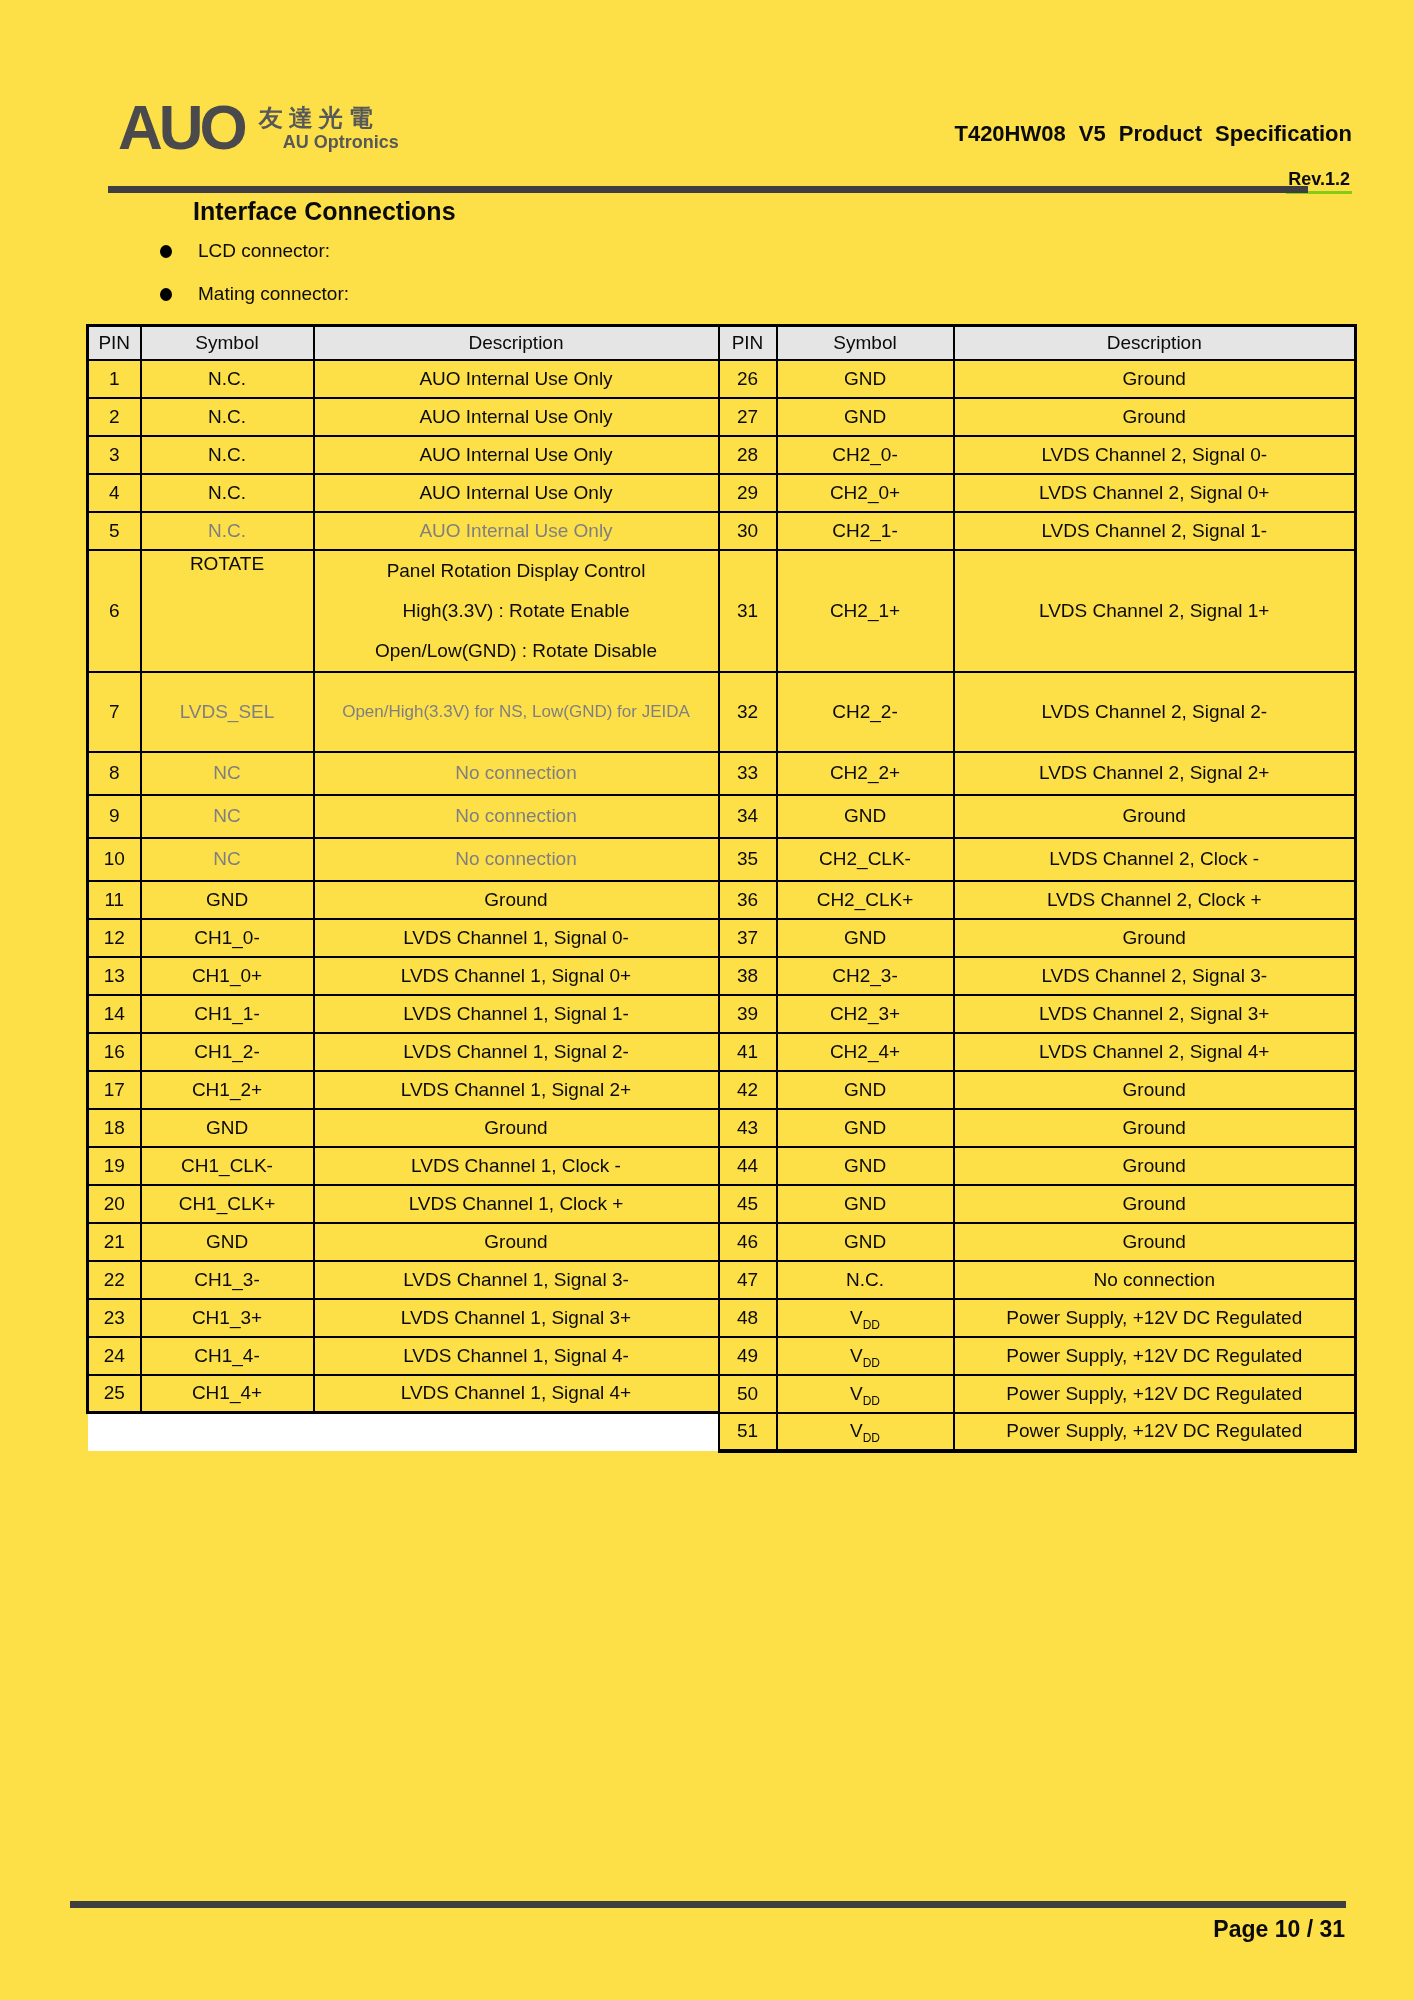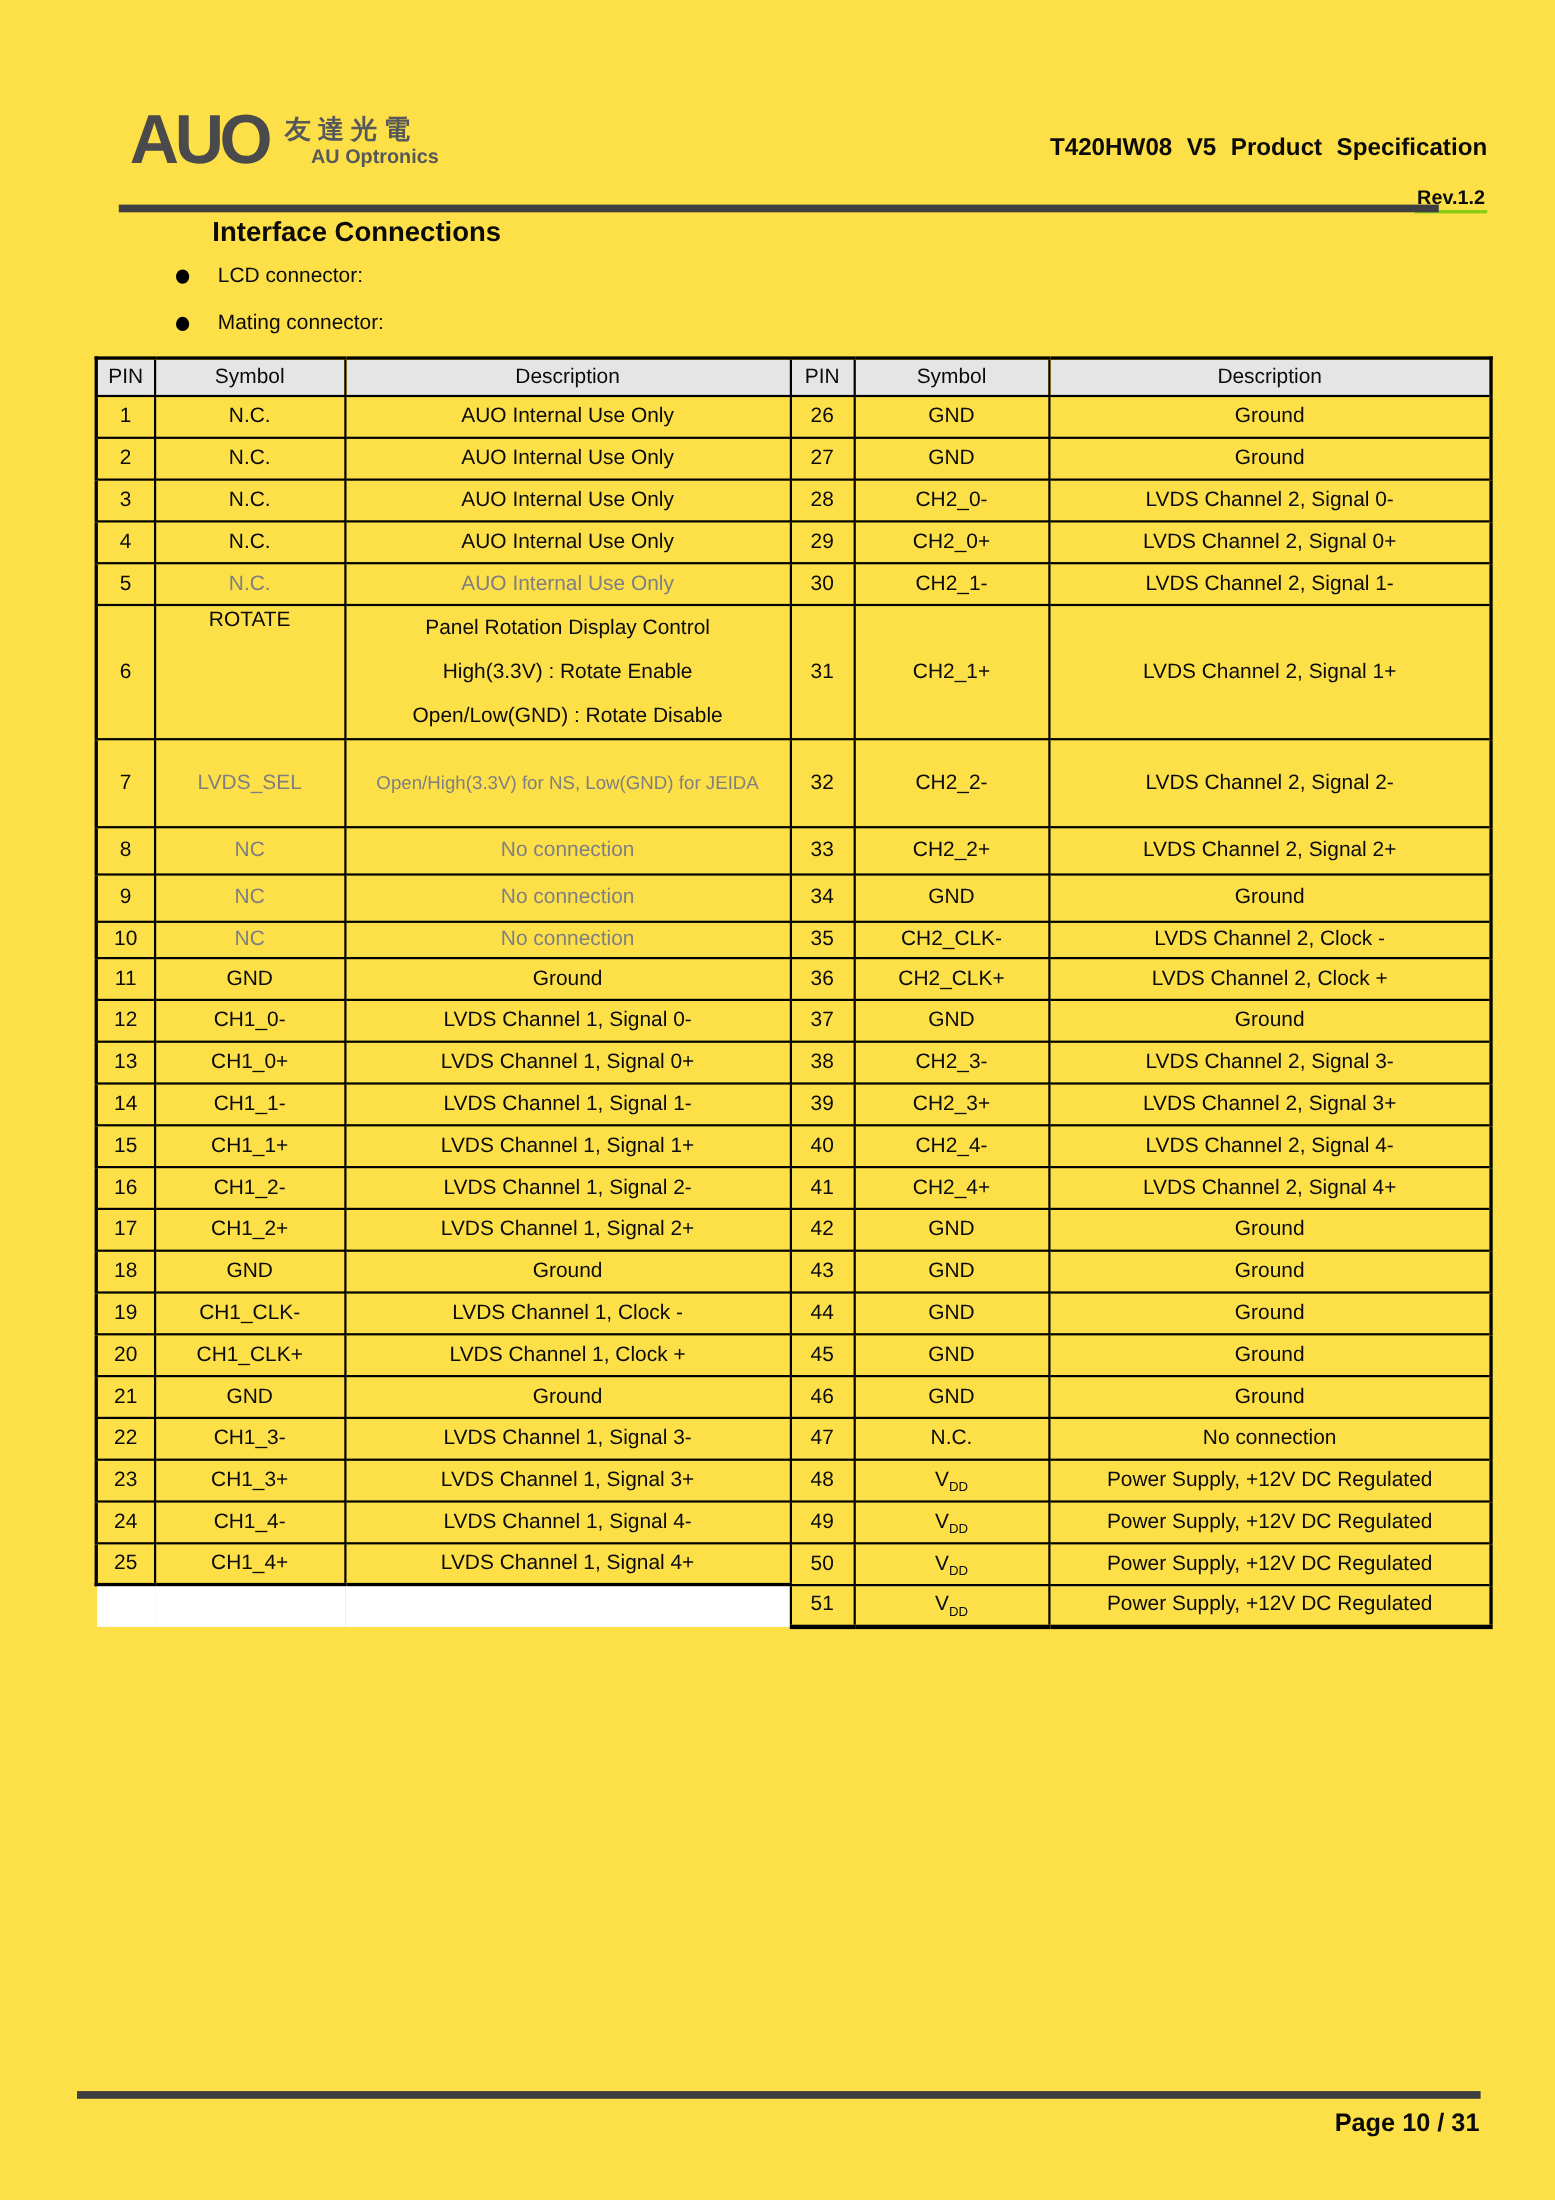--- a/index.html
+++ b/index.html
@@ -167,21 +167,21 @@
             <td class="c-desc">LVDS Channel 2, Signal 2+</td>
           </tr>
           <tr style="height: 43px;">
             <td class="c-pin">9</td>
             <td class="c-sym gray">NC</td>
             <td class="c-desc gray">No connection</td>
             <td class="c-pin">34</td>
             <td class="c-sym">GND</td>
             <td class="c-desc">Ground</td>
           </tr>
-          <tr style="height: 33px;">
+          <tr style="height: 43px;">
             <td class="c-pin">10</td>
             <td class="c-sym gray">NC</td>
             <td class="c-desc gray">No connection</td>
             <td class="c-pin">35</td>
             <td class="c-sym">CH2_CLK-</td>
             <td class="c-desc">LVDS Channel 2, Clock -</td>
           </tr>
           <tr>
             <td class="c-pin">11</td>
             <td class="c-sym">GND</td>
@@ -208,28 +208,20 @@
           </tr>
           <tr>
             <td class="c-pin">14</td>
             <td class="c-sym">CH1_1-</td>
             <td class="c-desc">LVDS Channel 1, Signal 1-</td>
             <td class="c-pin">39</td>
             <td class="c-sym">CH2_3+</td>
             <td class="c-desc">LVDS Channel 2, Signal 3+</td>
           </tr>
           <tr>
-            <td class="c-pin">15</td>
-            <td class="c-sym">CH1_1+</td>
-            <td class="c-desc">LVDS Channel 1, Signal 1+</td>
-            <td class="c-pin">40</td>
-            <td class="c-sym">CH2_4-</td>
-            <td class="c-desc">LVDS Channel 2, Signal 4-</td>
-          </tr>
-          <tr>
             <td class="c-pin">16</td>
             <td class="c-sym">CH1_2-</td>
             <td class="c-desc">LVDS Channel 1, Signal 2-</td>
             <td class="c-pin">41</td>
             <td class="c-sym">CH2_4+</td>
             <td class="c-desc">LVDS Channel 2, Signal 4+</td>
           </tr>
           <tr>
             <td class="c-pin">17</td>
             <td class="c-sym">CH1_2+</td>

